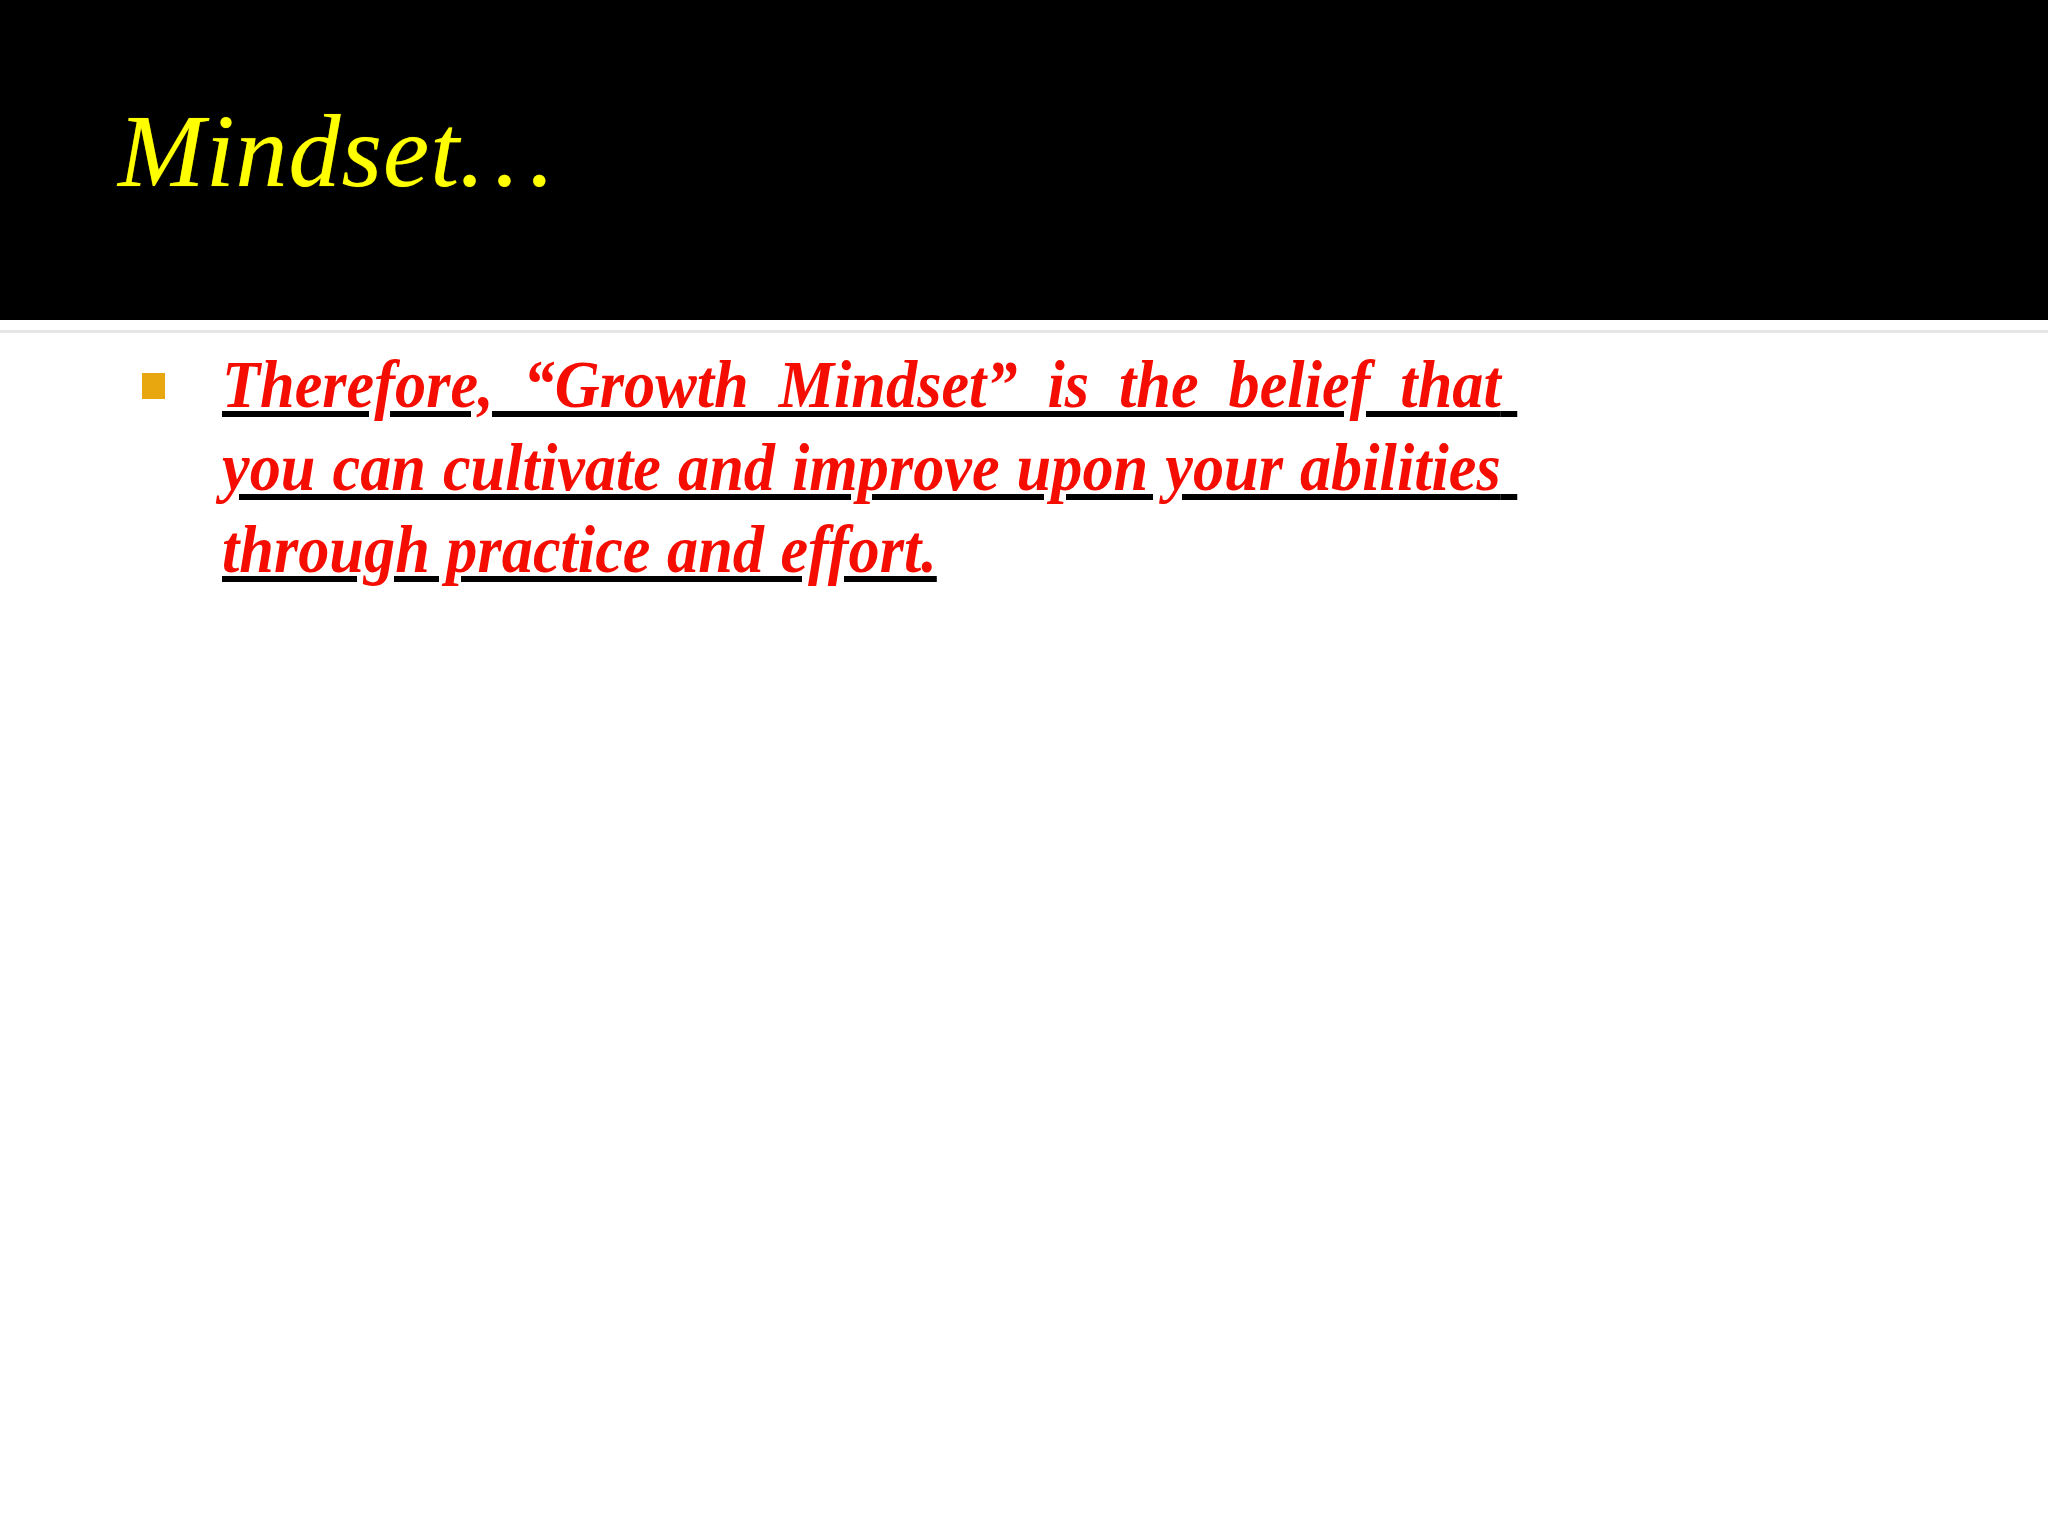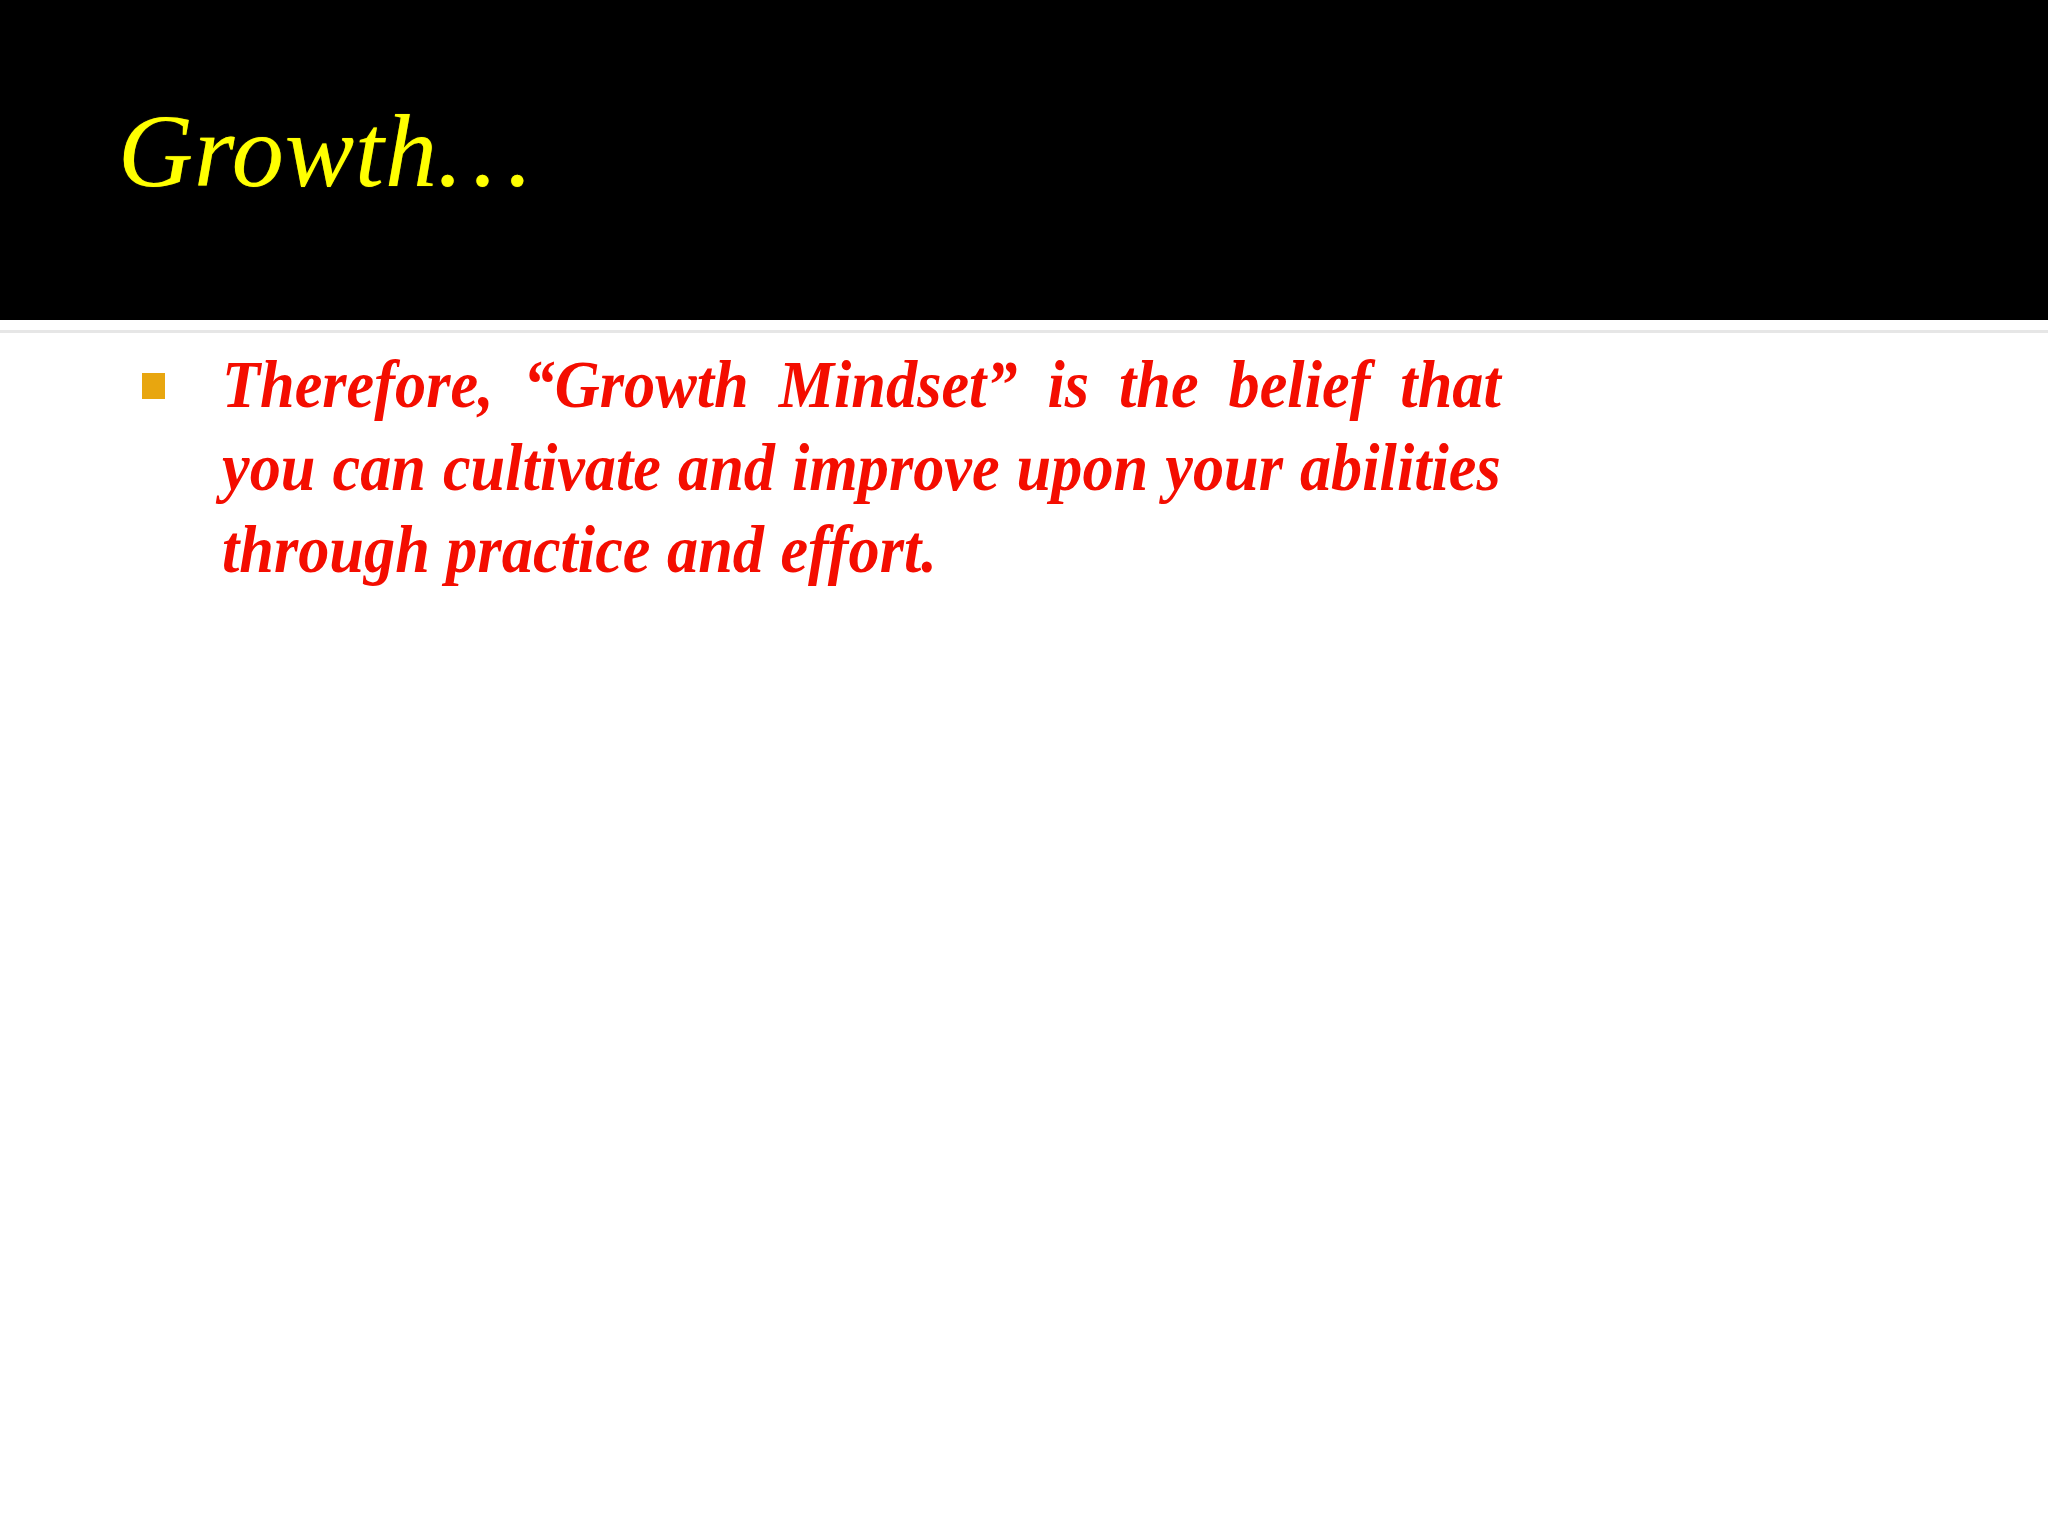--- a/index.html
+++ b/index.html
@@ -70,20 +70,21 @@
     position: absolute;
     left: 140px;
     top: 10px;
     width: 1360px;
   }
 
   .bullet-item {
     position: relative;
     padding-left: 82px;
     margin: 0 0 82px 0;
+    text-decoration: underline;
   }
 
   .bullet-marker {
     position: absolute;
     left: 2px;
     top: 30px;
     width: 23px;
     height: 26px;
     background: #E8A60F;
   }
@@ -111,21 +112,21 @@
   .bullet-text.b2 { width: 1375px; }
 
   .spacer-gap { height: 112px; }
 </style>
 </head>
 <body>
 
 <div class="slide">
 
   <div class="title-band" style="background: rgb(0, 0, 0);">
-    <div class="slide-title" style="color: rgb(255, 255, 0);">Growth…</div>
+    <div class="slide-title" style="color: rgb(255, 255, 0);">Mindset…</div>
   </div>
 
   <div class="band-divider"></div>
 
   <div class="body-area" style="background: rgb(255, 255, 255);">
     <div class="bullet-list">
 
       <div class="bullet-item">
         <span class="bullet-marker" style="background: rgb(232, 166, 15);"></span>
         <span class="bullet-text b1" style="color: rgb(244, 13, 0);">Therefore, “Growth Mindset” is the belief that you can cultivate and improve upon your abilities through practice and effort.</span>

